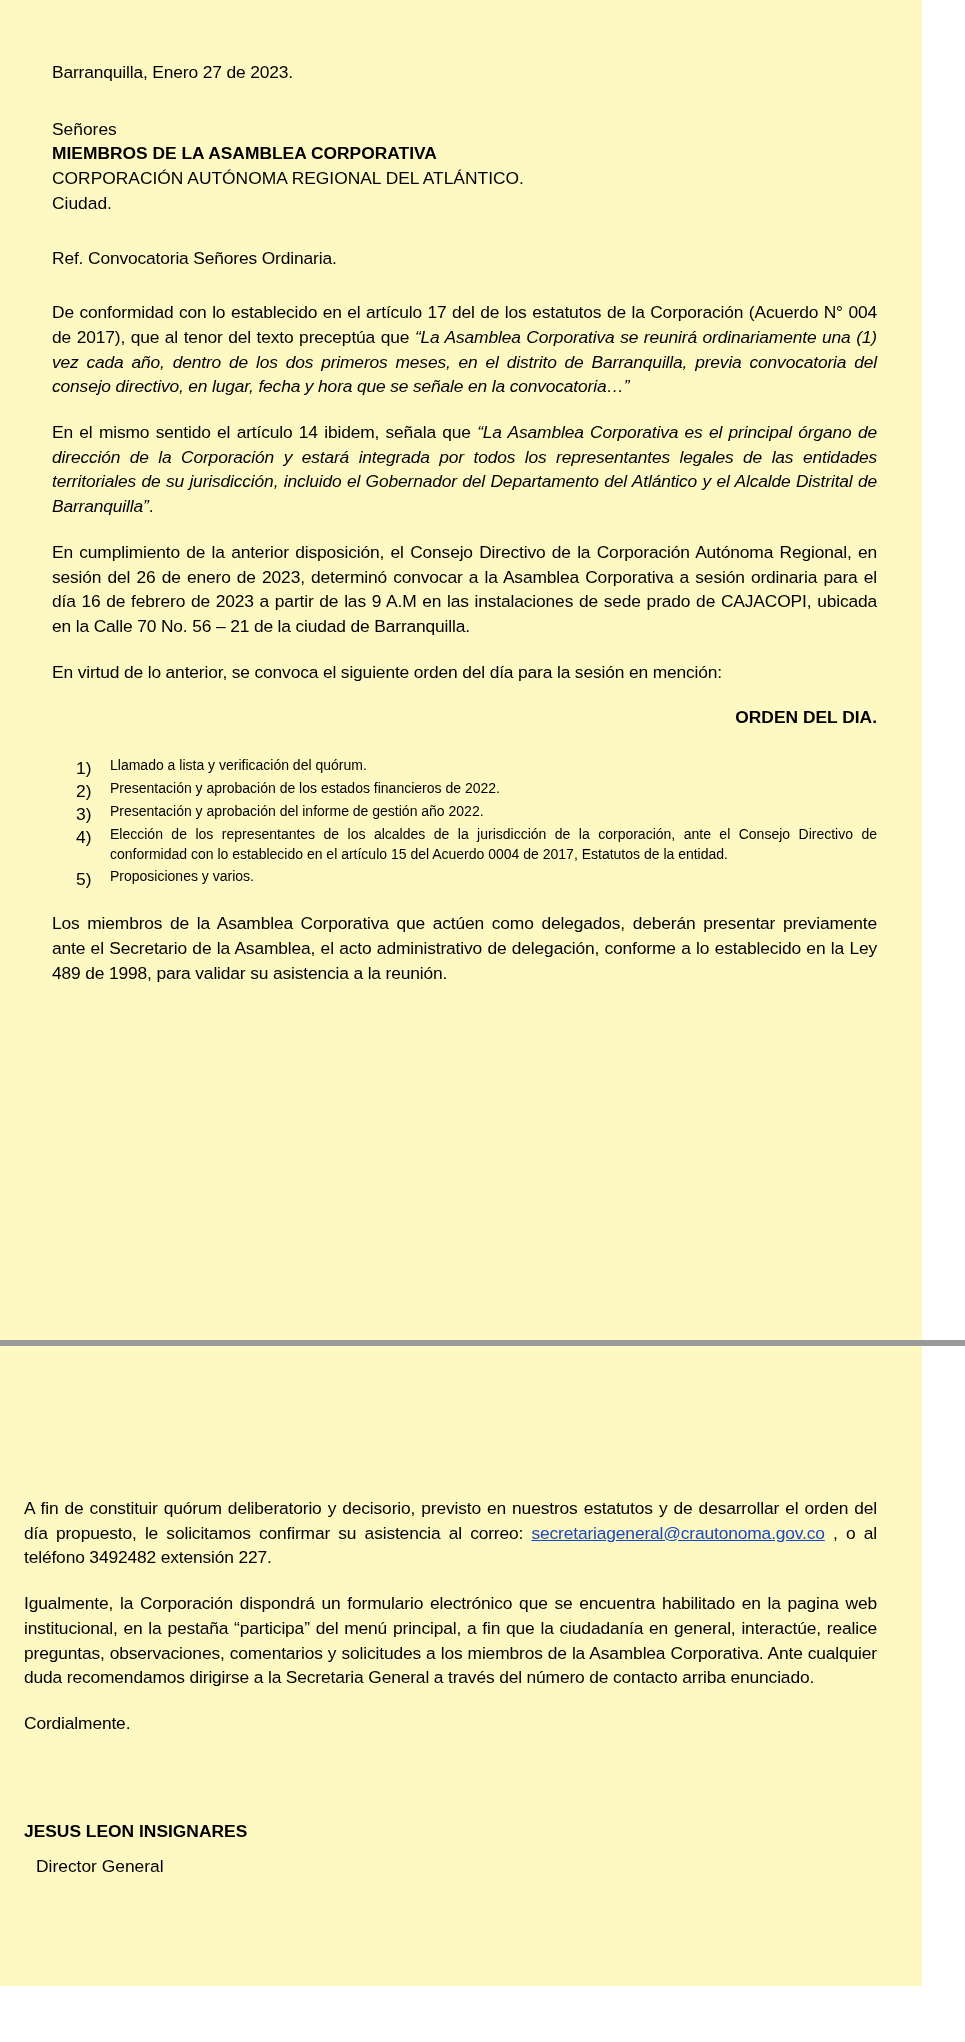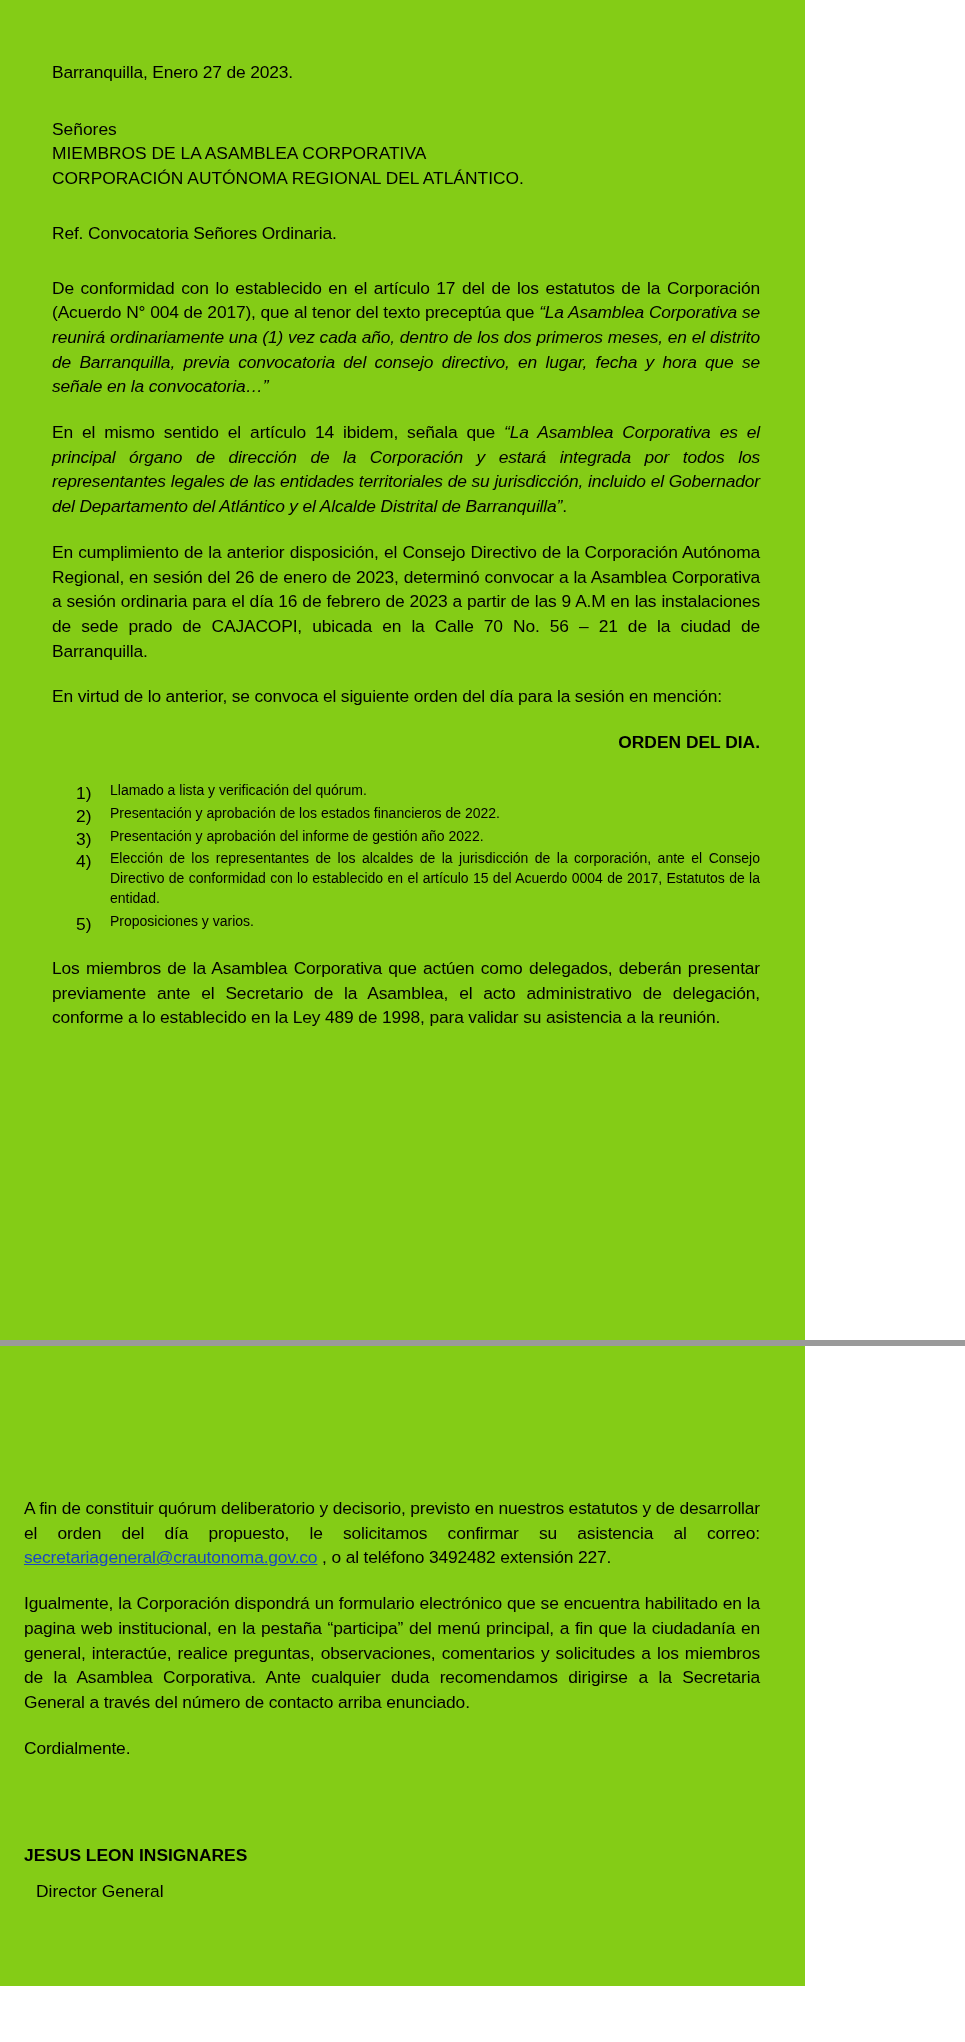--- a/index.html
+++ b/index.html
@@ -8,23 +8,23 @@
     padding: 0;
     background: #ffffff;
   }
   body {
     width: 965px;
     font-family: "Liberation Sans", sans-serif;
     color: #000000;
     -webkit-font-smoothing: antialiased;
   }
   .page {
-    width: 805px;
+    width: 922px;
     box-sizing: border-box;
-    background: #84cc16;
+    background: #fef9c3;
     position: relative;
   }
   .page-one {
     padding: 60px 45px 0 52px;
     min-height: 1340px;
   }
   .page-two {
     padding: 150px 45px 20px 24px;
     min-height: 640px;
   }
@@ -46,21 +46,21 @@
     font-size: 17.4px;
     line-height: 1.42;
     margin: 0 0 21px 0;
     text-align: left;
   }
   .line {
     display: block;
     white-space: pre-wrap;
   }
   .bold {
-    font-weight: normal;
+    font-weight: bold;
   }
   .ital {
     font-style: italic;
   }
   .datepara {
     margin-bottom: 32px;
   }
   .addr-block {
     margin-bottom: 30px;
   }
@@ -123,20 +123,21 @@
 <body>
 
 <div class="page page-one">
 
   <p class="para datepara">Barranquilla, Enero 27 de 2023.</p>
 
   <div class="block-lines addr-block">
     <span class="line">Señores</span>
     <span class="line bold">MIEMBROS DE LA ASAMBLEA CORPORATIVA</span>
     <span class="line">CORPORACIÓN AUTÓNOMA REGIONAL DEL ATLÁNTICO.</span>
+    <span class="line">Ciudad.</span>
   </div>
 
   <p class="para ref-block">Ref. Convocatoria Señores Ordinaria.</p>
 
   <p class="para"><span>De conformidad con lo establecido en el artículo 17 del de los estatutos de la Corporación (Acuerdo N° 004 de 2017), que al tenor del texto preceptúa que </span><span class="ital">“La Asamblea Corporativa se reunirá ordinariamente una (1) vez cada año, dentro de los dos primeros meses, en el distrito de Barranquilla, previa convocatoria del consejo directivo, en lugar, fecha y hora que se señale en la convocatoria…”</span></p>
 
   <p class="para"><span>En el mismo sentido el artículo 14 ibidem, señala que </span><span class="ital">“La Asamblea Corporativa es el principal órgano de dirección de la Corporación y estará integrada por todos los representantes legales de las entidades territoriales de su jurisdicción, incluido el Gobernador del Departamento del Atlántico y el Alcalde Distrital de Barranquilla”</span><span>.</span></p>
 
   <p class="para">En cumplimiento de la anterior disposición, el Consejo Directivo de la Corporación Autónoma Regional, en sesión del 26 de enero de 2023, determinó convocar a la Asamblea Corporativa a sesión ordinaria para el día 16 de febrero de 2023 a partir de las 9 A.M en las instalaciones de sede prado de CAJACOPI, ubicada en la Calle 70 No. 56 – 21 de la ciudad de Barranquilla.</p>
 

